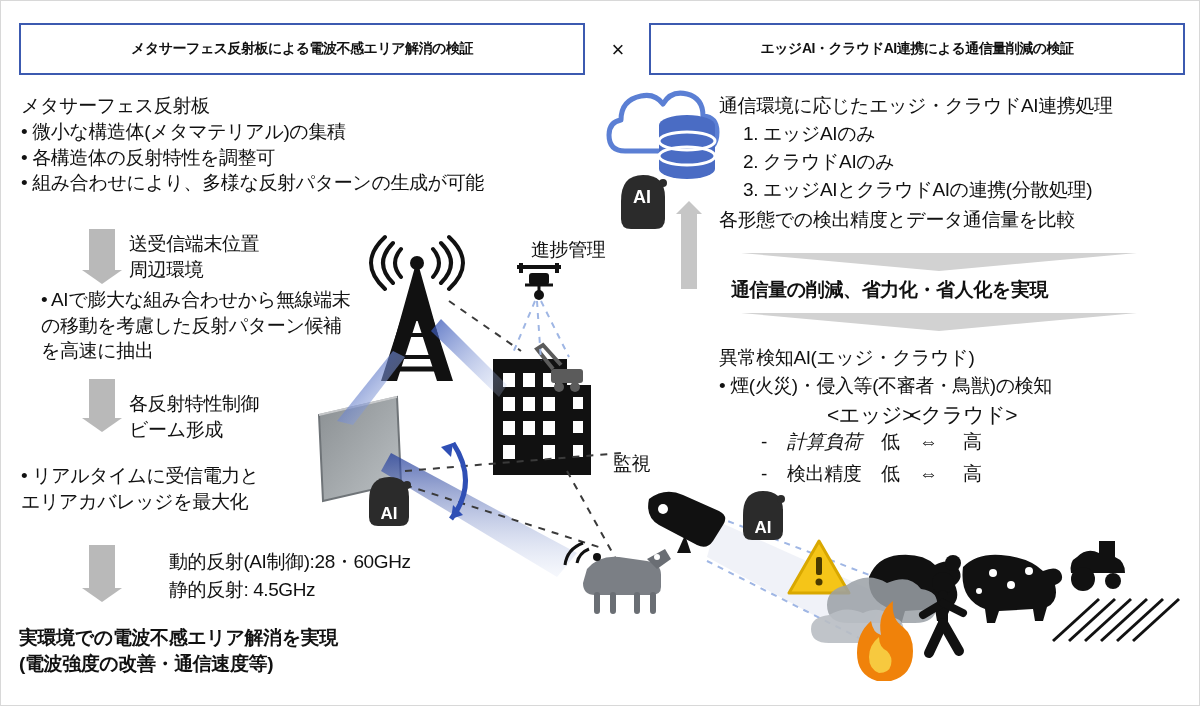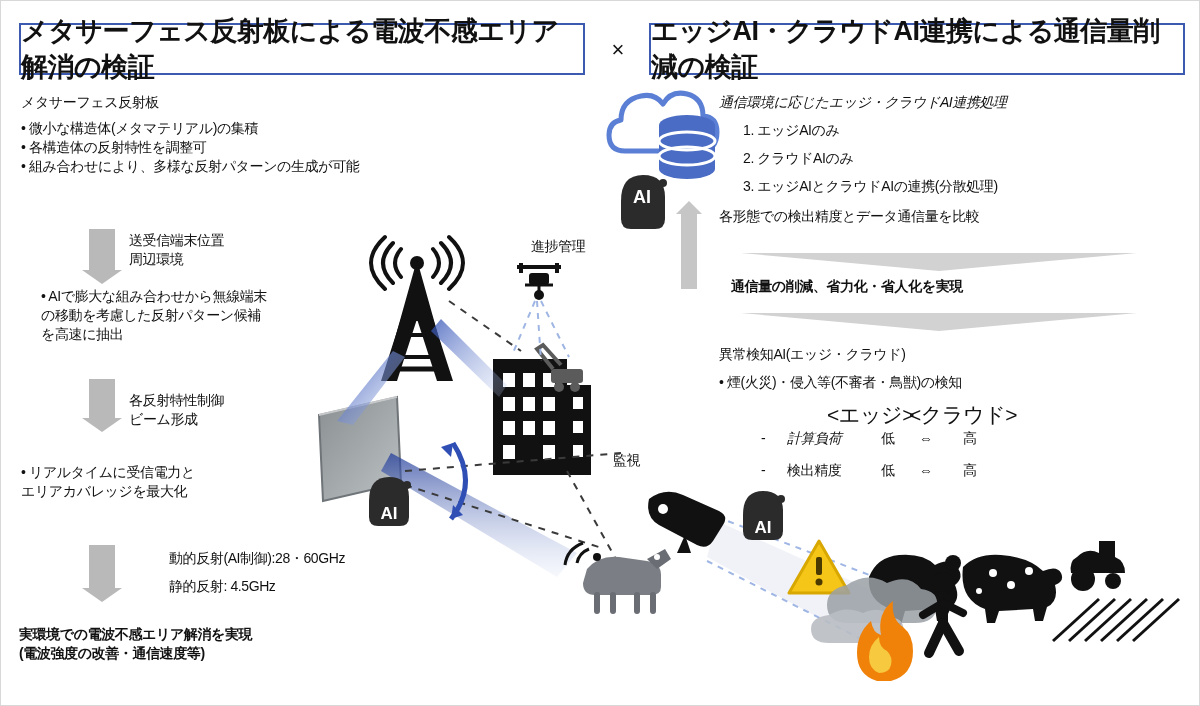--- a/index.html
+++ b/index.html
@@ -23,39 +23,39 @@
 
   
   .title-box {
     position: absolute;
     border: 2px solid #3c5ab0;
     background: #ffffff;
     display: flex;
     align-items: center;
     justify-content: center;
     font-weight: bold;
-    font-size: 27px;
+    font-size: 14px;
     letter-spacing: -0.5px;
     color: #111111;
     box-sizing: border-box;
   }
   #title-left  { left: 18px;  top: 22px; width: 566px; height: 52px; }
   #title-right { left: 648px; top: 22px; width: 536px; height: 52px; }
   #title-cross {
     position: absolute;
     left: 600px; top: 36px;
     width: 34px; height: 26px;
     display: flex; align-items: center; justify-content: center;
     font-size: 22px; color: #111111;
   }
 
   
   .txt {
     position: absolute;
-    font-size: 14px;
+    font-size: 19px;
     line-height: 1.35;
     color: #111111;
     white-space: pre-line;
     letter-spacing: -0.4px;
   }
   .txt.bold { font-weight: bold; }
   .txt.small { font-size: 21px; }
 
   
   .arrow-down {
@@ -140,21 +140,21 @@
   エリアカバレッジを最大化</div>
 
   <div class="arrow-down" style="left:88px; top:544px; height:44px;"></div>
 
   <div class="txt" style="left:168px; top:548px;">動的反射(AI制御):28・60GHz</div>
   <div class="txt" style="left:168px; top:576px;">静的反射: 4.5GHz</div>
 
   <div class="txt bold" style="left:18px; top:624px;">実環境での電波不感エリア解消を実現
 (電波強度の改善・通信速度等)</div>
 
-  <div class="txt" style="left:718px; top:92px;font-style:italic;">通信環境に応じたエッジ・クラウドAI連携処理</div>
+  <div class="txt" style="left:718px; top:92px;">通信環境に応じたエッジ・クラウドAI連携処理</div>
   <div class="txt" style="left:742px; top:120px;">1. エッジAIのみ</div>
   <div class="txt" style="left:742px; top:148px;">2. クラウドAIのみ</div>
   <div class="txt" style="left:742px; top:176px;">3. エッジAIとクラウドAIの連携(分散処理)</div>
   <div class="txt" style="left:718px; top:206px;">各形態での検出精度とデータ通信量を比較</div>
 
   <div class="arrow-up" style="left:680px; top:212px; height:76px;"></div>
 
   <div class="chevron-band" style="left:740px; top:252px; width:396px;"></div>
 
   <div class="txt bold" style="left:730px; top:276px; width:420px;" class2="">通信量の削減、省力化・省人化を実現</div>

